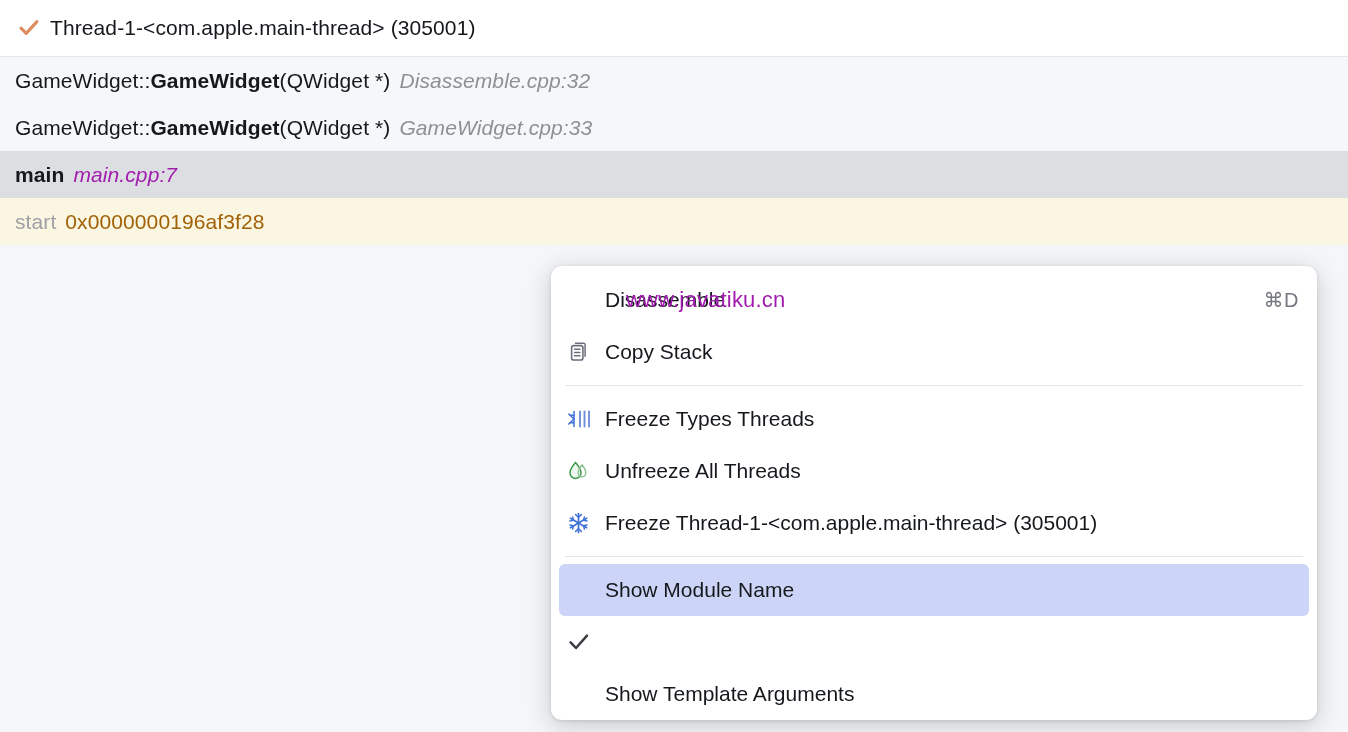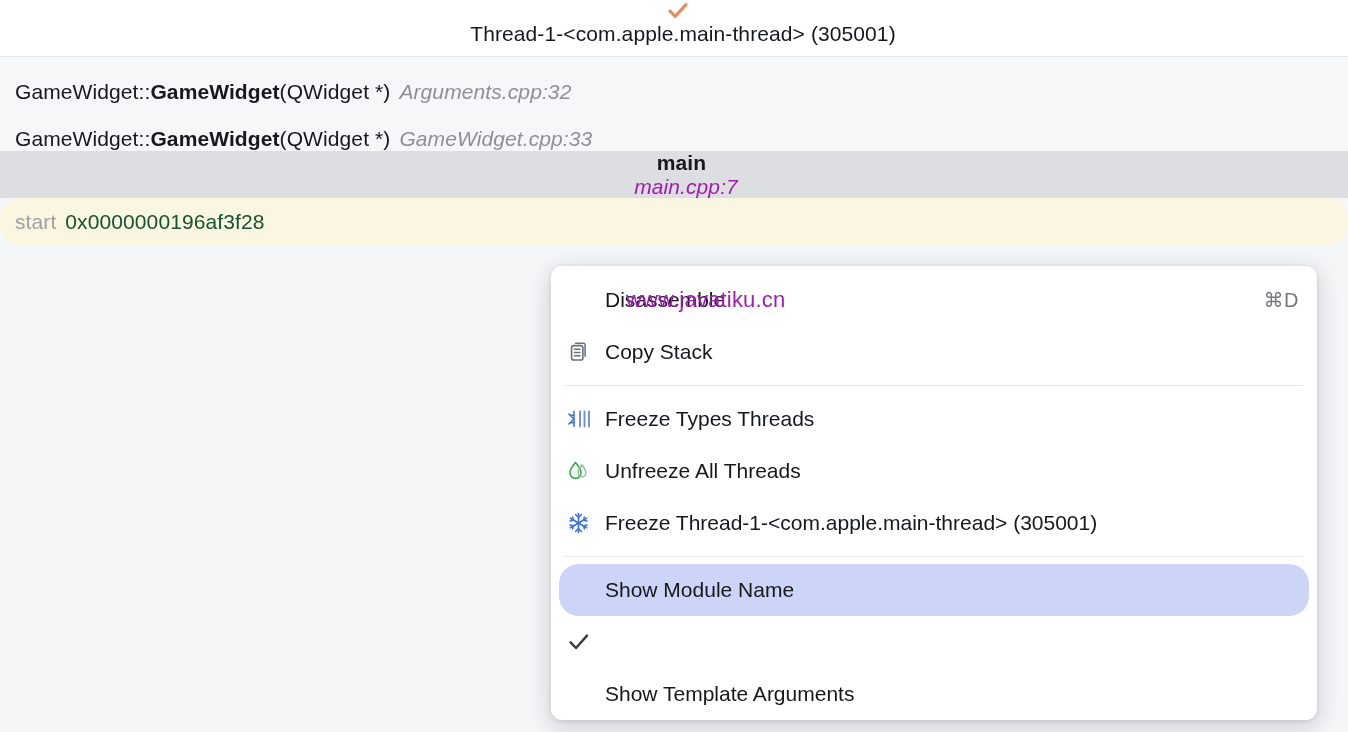--- a/index.html
+++ b/index.html
@@ -18,21 +18,20 @@
 
   
   #thread-header {
     height: 57px;
     background: #ffffff;
     border-bottom: 1px solid #e2e4e8;
     display: flex;
     align-items: center;
     padding-left: 18px;
     box-sizing: border-box;
-    flex-direction: column;
   }
   #thread-header .check {
     width: 22px;
     height: 22px;
     margin-right: 10px;
     flex: 0 0 auto;
     display: block;
   }
   #thread-header .title {
     font-size: 21px;
@@ -49,37 +48,37 @@
     height: 47px;
     display: flex;
     align-items: center;
     padding-left: 15px;
     font-size: 21px;
     color: #15181c;
     white-space: nowrap;
     box-sizing: border-box;
     letter-spacing: 0.1px;
   }
-  .frame-row.plain { background: #f6f7f9; align-items: flex-end; }
-  .frame-row.selected { background: #dcdee2; flex-direction: column; }
-  .frame-row.highlighted { background: #fbf6e1; border-radius: 20px; }
+  .frame-row.plain { background: #f6f7f9; }
+  .frame-row.selected { background: #dcdee2; }
+  .frame-row.highlighted { background: #fbf6e1; }
 
   .fn-prefix { font-weight: 400; }
   .fn-bold   { font-weight: 700; }
   .fn-args   { font-weight: 400; }
   .frame-loc {
     font-style: italic;
     color: #8d9095;
     margin-left: 9px;
   }
   .frame-row.selected .frame-loc { color: #a21caf; }
   .frame-row.highlighted .fn-prefix,
   .frame-row.highlighted .fn-bold { color: #9ea0a5; font-weight: 400; }
   .frame-row.highlighted .frame-addr {
-    color: #14532d;
+    color: #a16207;
     margin-left: 9px;
     font-style: normal;
   }
 
   
   #context-menu {
     position: absolute;
     left: 551px;
     top: 266px;
     width: 766px;
@@ -99,21 +98,20 @@
     padding: 0 10px 0 8px;
     border-radius: 6px;
     font-size: 21px;
     color: #15181c;
     white-space: nowrap;
     box-sizing: border-box;
     position: relative;
   }
   .menu-item.active {
     background: #ccd5f7;
-    border-radius: 20px;
   }
   .menu-item .gutter {
     width: 38px;
     flex: 0 0 38px;
     display: flex;
     align-items: center;
     justify-content: flex-start;
   }
   .menu-item .label {
     flex: 1 1 auto;
@@ -156,21 +154,21 @@
   </svg>
   <span class="title">Thread-1-&lt;com.apple.main-thread&gt; (305001)</span>
 </div>
 
 <div id="stack-list">
 
   <div class="frame-row plain">
     <span class="fn-prefix">GameWidget::</span>
       <span class="fn-bold">GameWidget</span>
       <span class="fn-args">(QWidget *)</span>
-    <span class="frame-loc">Arguments.cpp:32</span>
+    <span class="frame-loc">Disassemble.cpp:32</span>
   </div>
 
   <div class="frame-row plain">
     <span class="fn-prefix">GameWidget::</span>
       <span class="fn-bold">GameWidget</span>
       <span class="fn-args">(QWidget *)</span>
     <span class="frame-loc">GameWidget.cpp:33</span>
   </div>
 
   <div class="frame-row selected">

